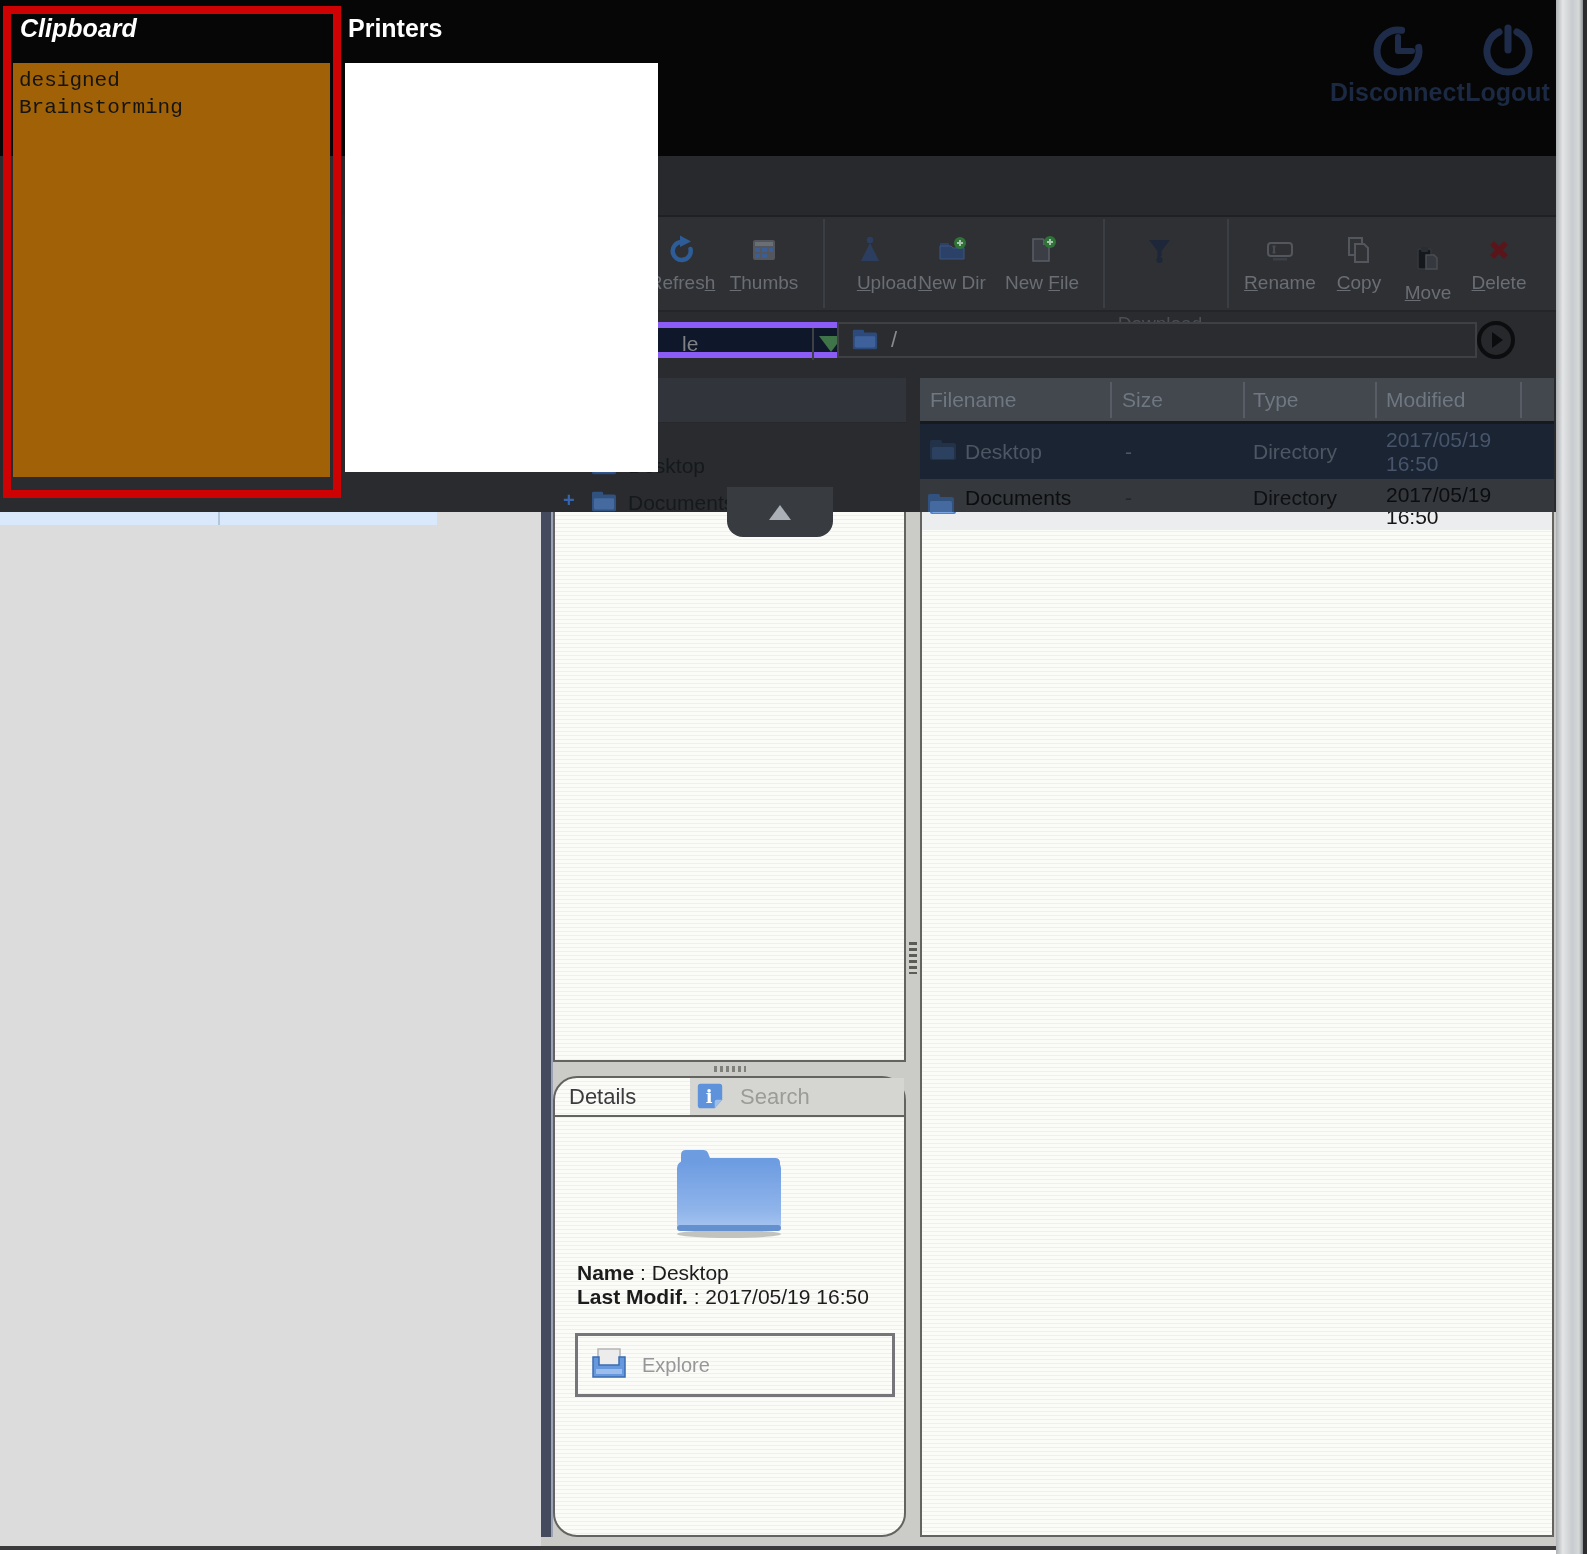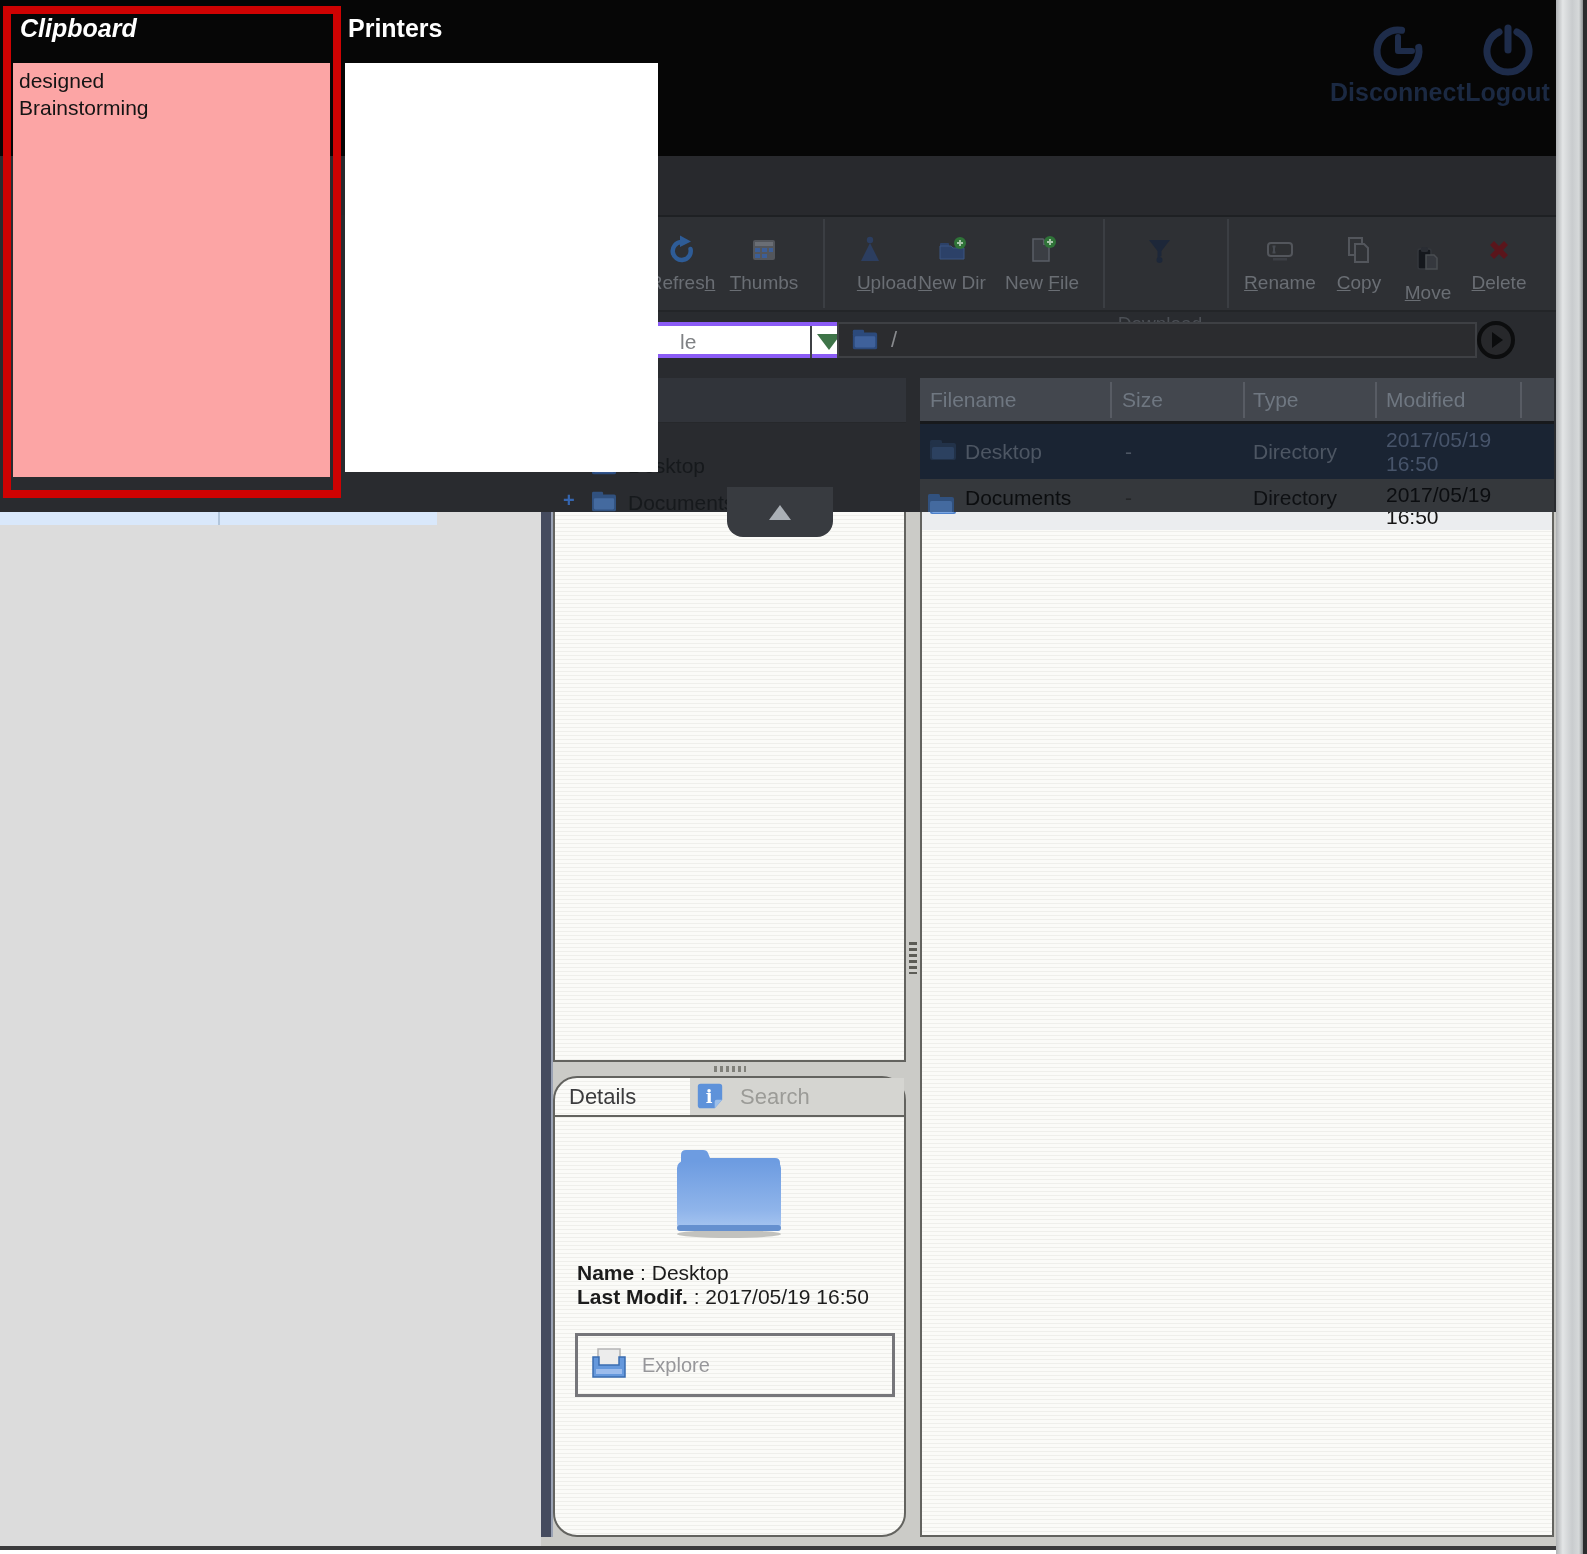--- a/index.html
+++ b/index.html
@@ -7,22 +7,22 @@
           font-family:"Liberation Sans", sans-serif;}
   .abs{position:absolute;}
   .stripes{background:repeating-linear-gradient(180deg,#fbfbf8 0px,#fbfbf8 3px,#efefeb 3px,#efefeb 4px);}
   .panel{border:2px solid #63635f;box-sizing:border-box;}
   .dim-base{background:#292b2f;}
   .tb-label{font-size:19px;color:#6a6e74;text-align:center;}
   .tb-label u{text-decoration:underline;}
   .tb-label.disabled{color:#4b4f55;}
   .hdr-label{font-size:21px;color:#6f7781;}
   .cell{font-size:21px;}
-  textarea.clip{border:none;resize:none;outline:none;background:#fca5a5;color:#141414;
-      font-family:Liberation Sans, sans-serif;font-size:21px;line-height:27px;padding:4px 6px;box-sizing:border-box;}
+  textarea.clip{border:none;resize:none;outline:none;background:#a16207;color:#141414;
+      font-family:Liberation Mono, monospace;font-size:21px;line-height:27px;padding:4px 6px;box-sizing:border-box;}
   .menu-title{color:#ffffff;font-size:25px;font-weight:bold;}
   .mbtn-label{color:#1b2942;font-size:25px;font-weight:bold;text-align:center;}
   .tri-down{width:0;height:0;border-left:12px solid transparent;border-right:12px solid transparent;border-top:16px solid #3e7448;}
   .tri-up{width:0;height:0;border-left:11px solid transparent;border-right:11px solid transparent;border-bottom:15px solid #aab0b6;}
   .grip-h{background:repeating-linear-gradient(90deg,#80807a 0px,#80807a 3px,transparent 3px,transparent 6px);}
   .grip-v{background:repeating-linear-gradient(180deg,#5c5c56 0px,#5c5c56 3px,#d0d0cc 3px,#d0d0cc 6px);}
   .dtl-text{font-size:21px;color:#1c1c1c;}
   .dtl-text b{font-weight:bold;}
 </style>
 </head>
@@ -259,21 +259,21 @@
       <span class="abs" style="left:30px;top:5px;width:30px;height:30px;">
         <svg width="30" height="30" viewBox="0 0 30 30">
           <path d="M6 10 L10 6 L15 11 L20 6 L24 10 L19 15 L24 20 L20 24 L15 19 L10 24 L6 20 L11 15 Z" fill="#5a151b"></path>
         </svg>
       </span>
       <span class="abs tb-label" style="left:0;top:42px;width:90px;">
         <span></span><u>D</u><span>elete</span>
       </span>
     </div>
 
-    <div class="abs" style="left:620px;top:322px;width:227px;height:36px;background:#ffffff;border:4px solid #8b5cf6;box-sizing:border-box;">
+    <div class="abs" style="left:620px;top:322px;width:227px;height:36px;background:#0f172a;border:6px solid #8b5cf6;box-sizing:border-box;">
       <span class="abs" style="left:56px;top:0;line-height:32px;font-size:21px;color:#7f8184;">le</span>
       <div class="abs" style="left:186px;top:0;width:37px;height:32px;border-left:2px solid #3e4044;box-sizing:border-box;">
         <span class="abs tri-down" style="left:5px;top:8px;"></span>
       </div>
     </div>
     <div class="abs" style="left:837px;top:322px;width:640px;height:36px;background:#2b2c2f;border:2px solid #3e4044;box-sizing:border-box;">
       <span class="abs" style="left:12px;top:3px;width:28px;height:26px;">
         <svg width="28" height="26" viewBox="0 0 30 26">
           <rect x="2" y="2" width="12" height="7" rx="1.5" fill="#2c4a7c"></rect>
           <rect x="2" y="5" width="26" height="18" rx="2" fill="#2c4a7c"></rect>

